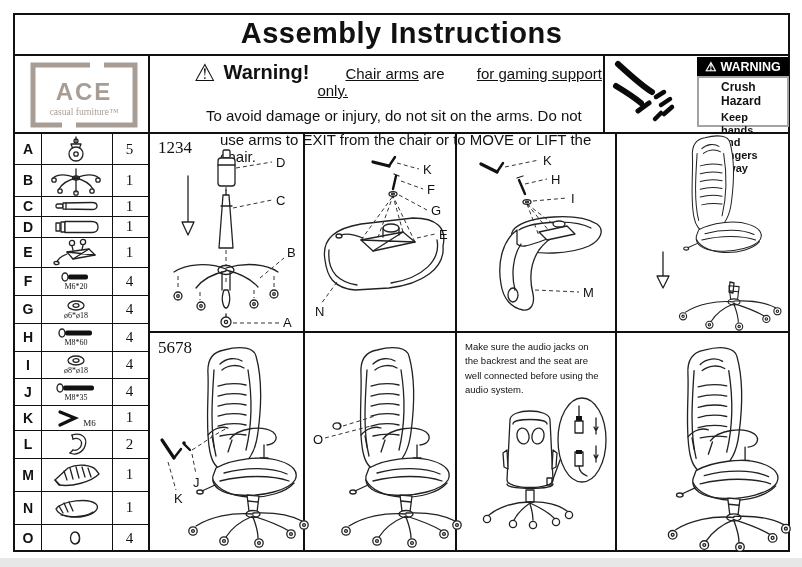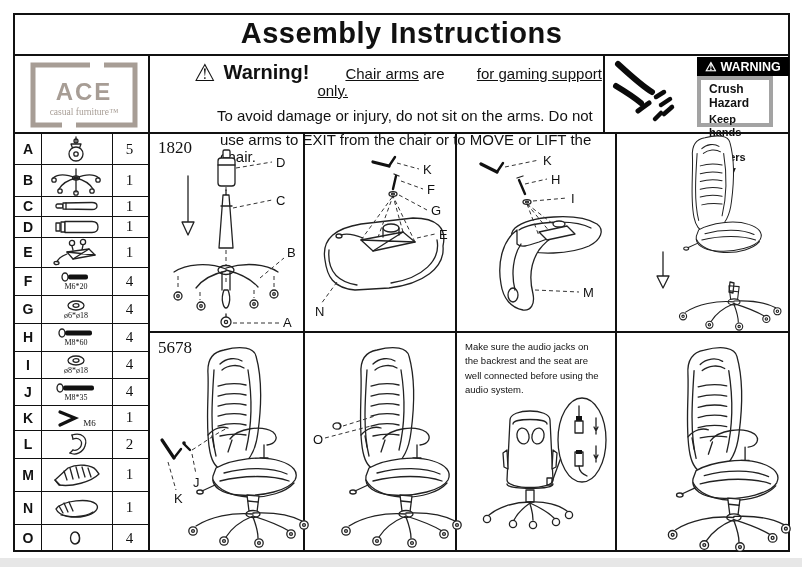--- a/index.html
+++ b/index.html
@@ -11,26 +11,26 @@
   .vl{background:#111;width:2px;}
   .thin{height:1px;}
   .vthin{width:1px;}
   .title{left:13px;top:17px;width:777px;text-align:center;font-size:29px;font-weight:bold;letter-spacing:.5px;}
   
   .warn-wrap{left:190px;top:59px;width:412px;font-size:15px;}
   .warn-line1{display:flex;align-items:baseline;gap:8px;margin-left:4px;}
   .warn-tri{font-size:24px;line-height:1;position:relative;top:2px;}
   .warn-head{font-size:20px;font-weight:bold;}
   .u{text-decoration:underline;margin-left:28px;}
-  .warn-line2{margin:8px 0 0 27px;}
+  .warn-line2{margin:8px 0 0 16px;}
   .warn-line3{margin:7px 0 0 30px;}
   
   .hz-bar{left:697px;top:57px;width:92px;height:19px;background:#000;color:#fff;display:flex;
           align-items:center;justify-content:center;font-weight:bold;font-size:12.5px;gap:4px;}
-  .hz-box{left:697px;top:76px;width:76px;height:51px;border:4px solid #a3a3a3;box-sizing:border-box;padding:2px 8px;}
+  .hz-box{left:697px;top:76px;width:92px;height:51px;border:2px solid #a3a3a3;box-sizing:border-box;padding:2px 22px;}
   .hz-title{font-weight:bold;font-size:12px;}
   .hz-body{font-weight:bold;font-size:11px;line-height:1.15;margin-top:3px;}
   
   .logo-tag{font-family:"Liberation Serif",serif;}
   
   .prow{position:absolute;left:15px;width:133px;display:flex;}
   .pletter{width:26px;display:flex;align-items:center;justify-content:center;font-size:14px;font-weight:600;}
   .picon{width:70px;display:flex;flex-direction:column;align-items:center;justify-content:center;}
   .pqty{width:37px;display:flex;align-items:center;justify-content:center;
         font-family:"Liberation Serif",serif;font-size:15px;}
@@ -378,21 +378,21 @@
     <div class="picon">
         <svg width="18" height="16" viewBox="0 0 18 16">
       <ellipse class="ln" cx="8" cy="8" rx="4.5" ry="6"></ellipse>
       <path class="ln" d="M10,2.5 C13,4 14,12 10,13.5"></path>
         </svg>
       </div>
     <div class="pqty">4</div>
   </div>
 
   <div class="panel" style="left:148px;top:132px;width:155px;height:199px;">
-    <div class="abs steplab" style="left:10px;top:6px;">1820</div>
+    <div class="abs steplab" style="left:10px;top:6px;">1234</div>
     <svg width="155" height="199" viewBox="0 0 155 199">
       <path class="dash" d="M78,20 V150"></path>
       <path class="ln" d="M40,44 V92"></path>
         <path class="lnw" d="M40,103 L34,90 L46,90 Z"></path>
       <rect class="lnw" x="75" y="18" width="7" height="8" rx="1.5"></rect>
       <rect class="lnw" x="70" y="26" width="17" height="28" rx="3"></rect>
       <path class="ln" d="M70,33 h17"></path>
       <path class="ln" d="M78,58 V63"></path>
       <path class="lnw" d="M75,63 L81,63 L85,116 L71,116 Z"></path>
       <path class="ln" d="M73,74 h11"></path>

